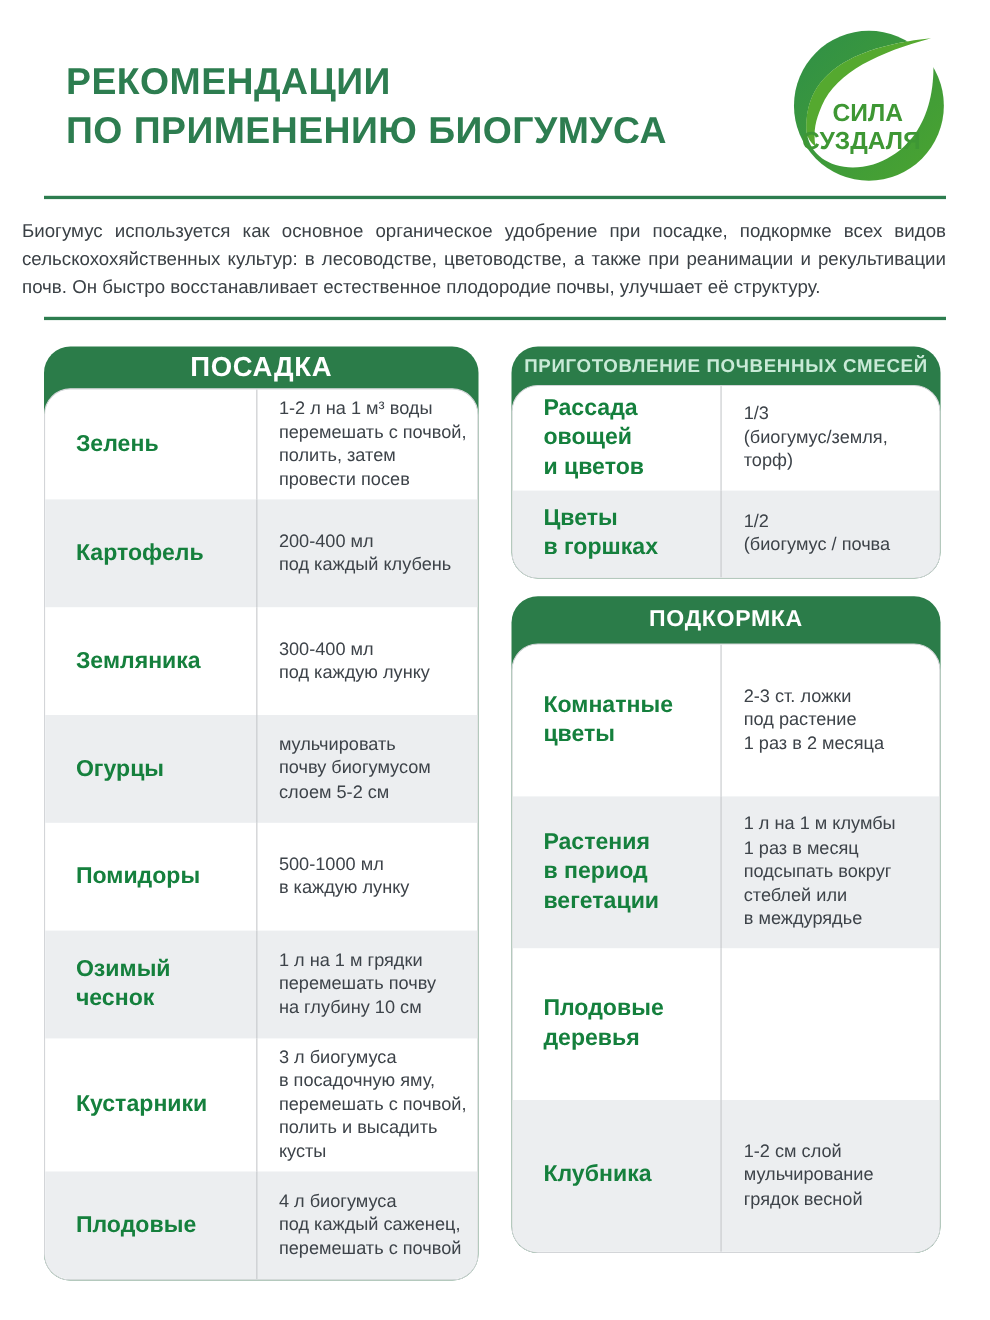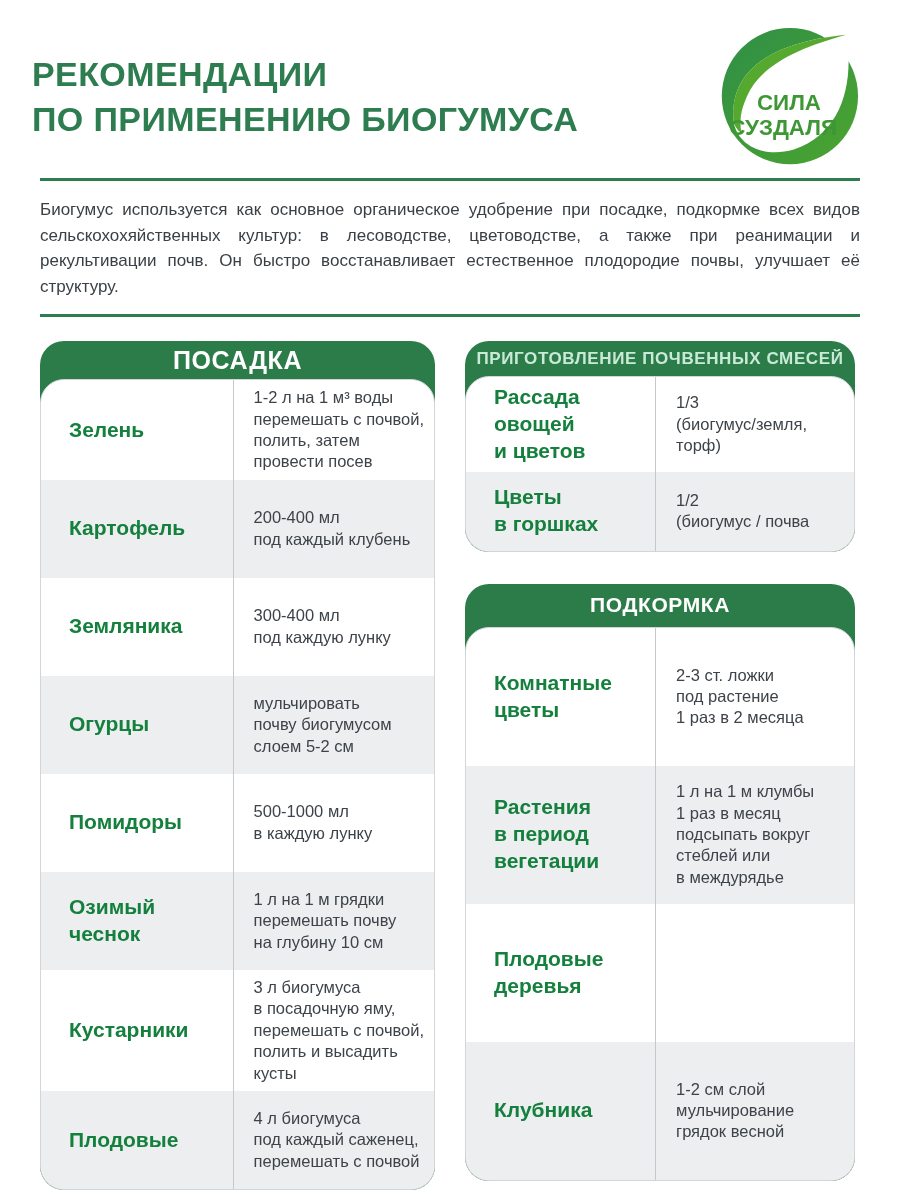--- a/index.html
+++ b/index.html
@@ -1,33 +1,33 @@
 <!DOCTYPE html>
 <html lang="ru"><head>
 <meta charset="utf-8">
 <style>
   * { margin:0; padding:0; box-sizing:border-box; }
   html,body { background:#ffffff; }
   body { font-family:"Liberation Sans", sans-serif; }
   .page { position:relative; width:900px; height:1200px; margin:0 auto; background:#ffffff; overflow:hidden; }
 
   
-  .header-row { position:relative; padding:52px 45px 0 32px; }
+  .header-row { position:relative; padding:52px 45px 0 60px; }
   .page-title { font-size:34px; font-weight:800; color:#2d7d50; line-height:1.32; letter-spacing:0.4px; white-space:pre-line; max-width:640px; }
   .logo { position:absolute; top:26px; right:40px; width:146px; height:146px; }
 
   
   .rule { height:3px; background:#2d7d4f; margin:0 40px; border:none; }
   .rule1 { margin-top:36px; }
-  .intro { margin:16px 40px 14px 40px; font-size:17px; line-height:1.52; color:#3a4045; text-align:justify; }
+  .intro { margin:16px 40px 14px 20px; font-size:17px; line-height:1.52; color:#3a4045; text-align:justify; }
 
   
   .columns { display:flex; gap:30px; margin:24px 40px 0 40px; align-items:flex-start; }
   .col-left { width:395px; flex:none; }
-  .col-right { width:390px; flex:none; display:flex; flex-direction:column; gap:32px; }
+  .col-right { width:390px; flex:none; display:flex; flex-direction:column; gap:16px; }
 
   .card { border-radius:24px; background:#2b7c49; }
   .card-header { display:flex; align-items:center; justify-content:center; font-weight:700; letter-spacing:0.6px; }
   .posadka  .card-header { height:38px; font-size:25px; color:#ffffff; }
   .smesi    .card-header { height:35px; font-size:17px; color:#c9ead7; }
   .podkormka .card-header { height:43px; font-size:21px; color:#ffffff; }
 
   .card-body { background:#ffffff; border-radius:24px; overflow:hidden; border:1px solid #d3d5d8; }
   .row { display:flex; }
   .row:nth-child(even) { background:#eceef0; }

